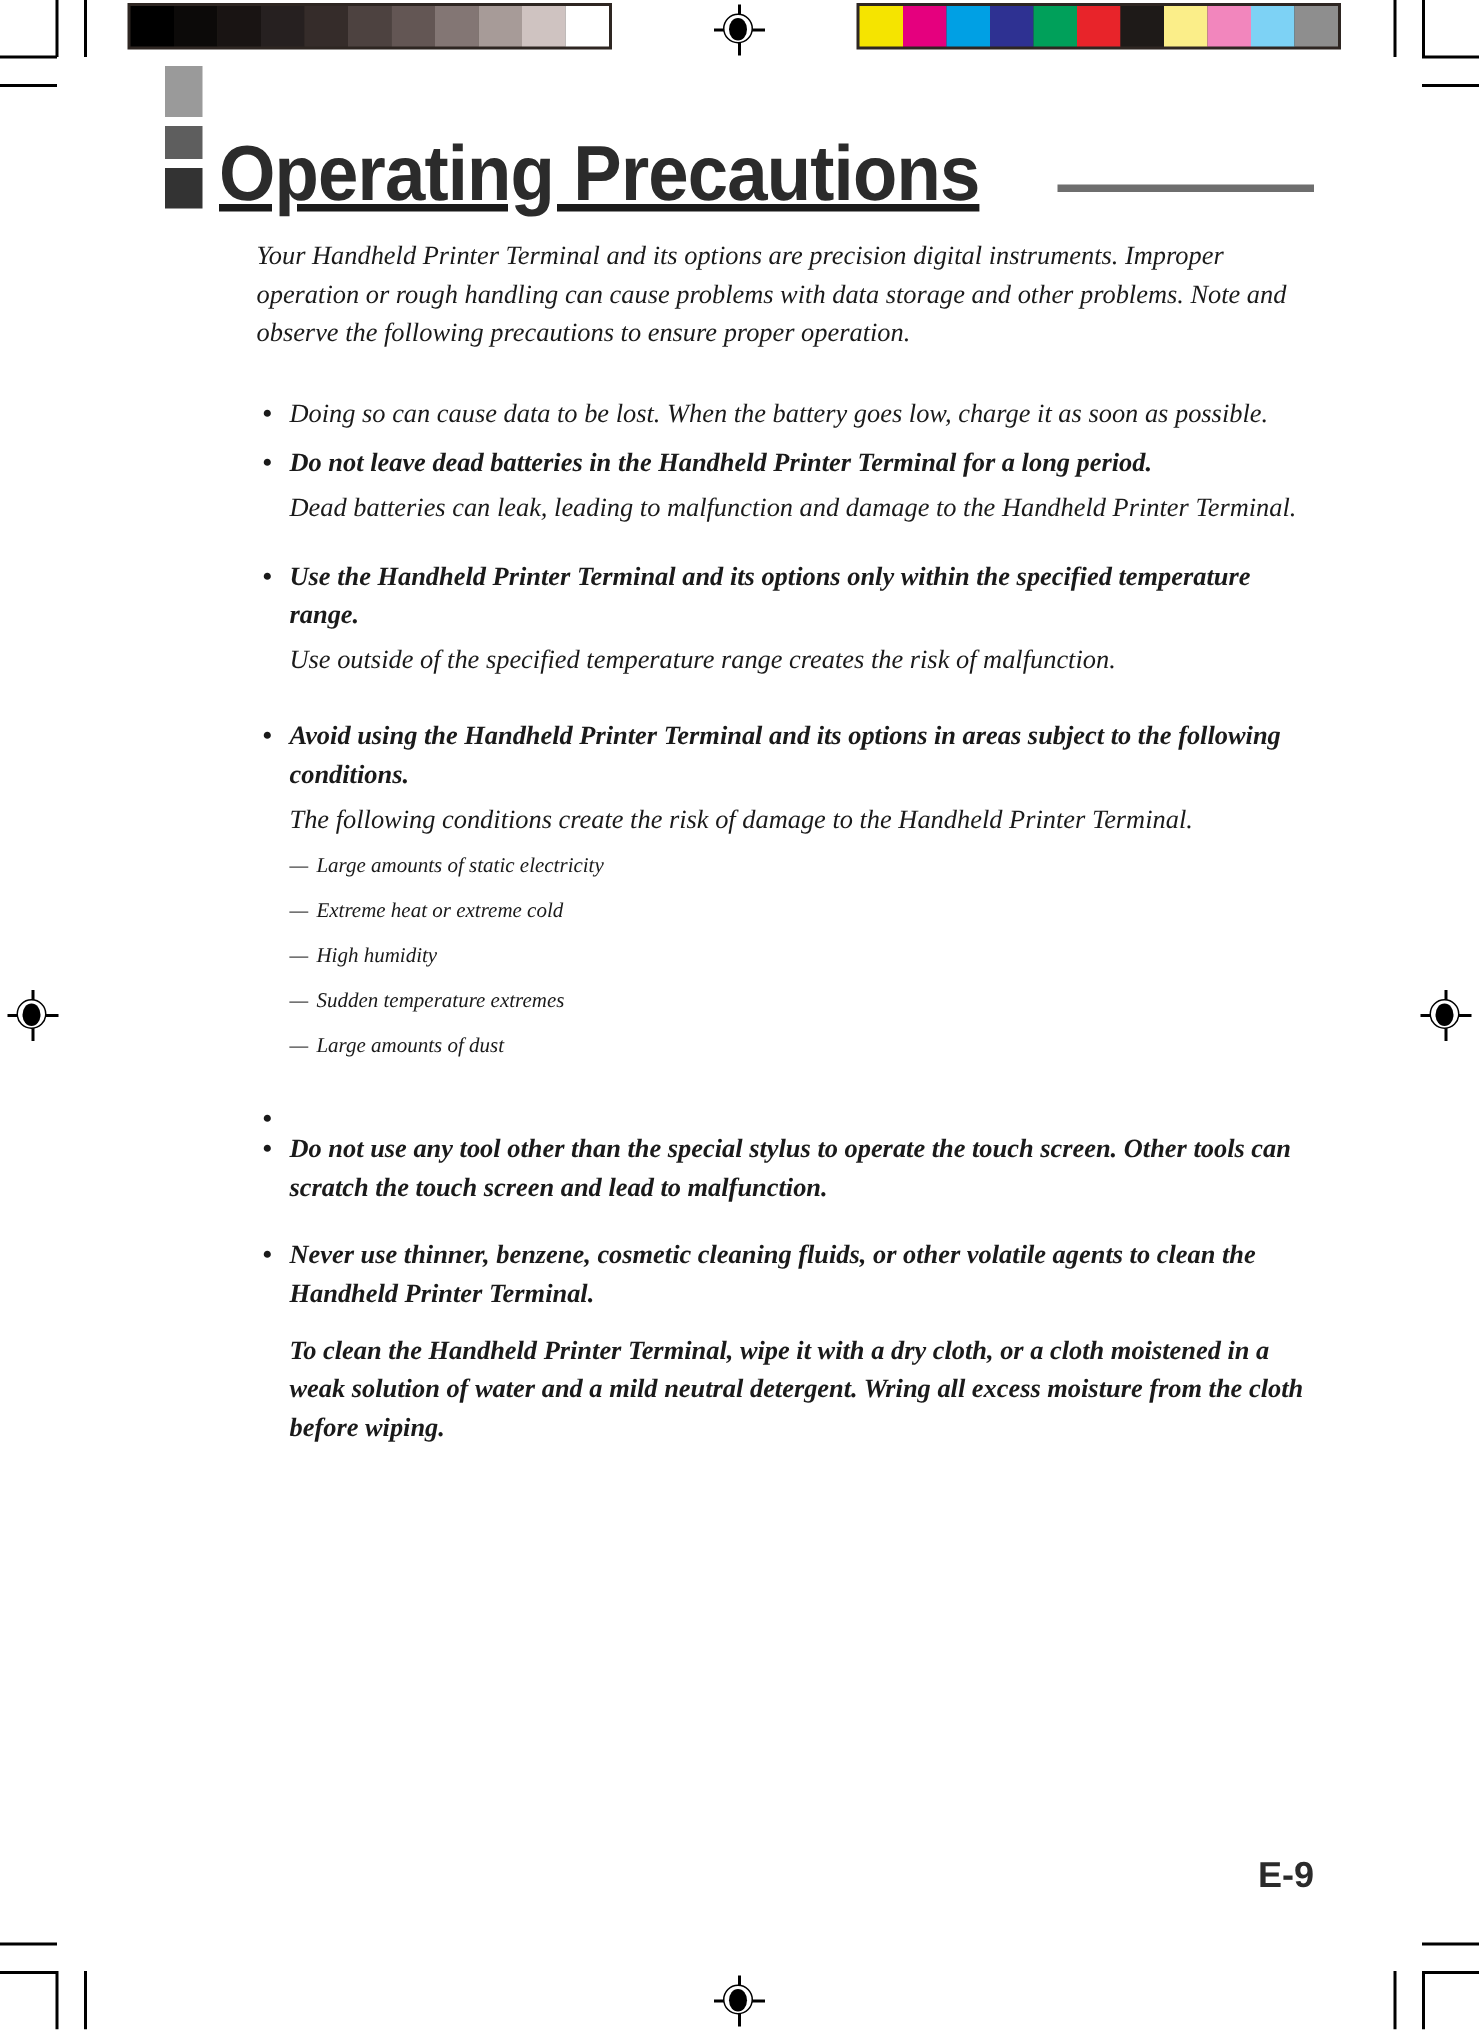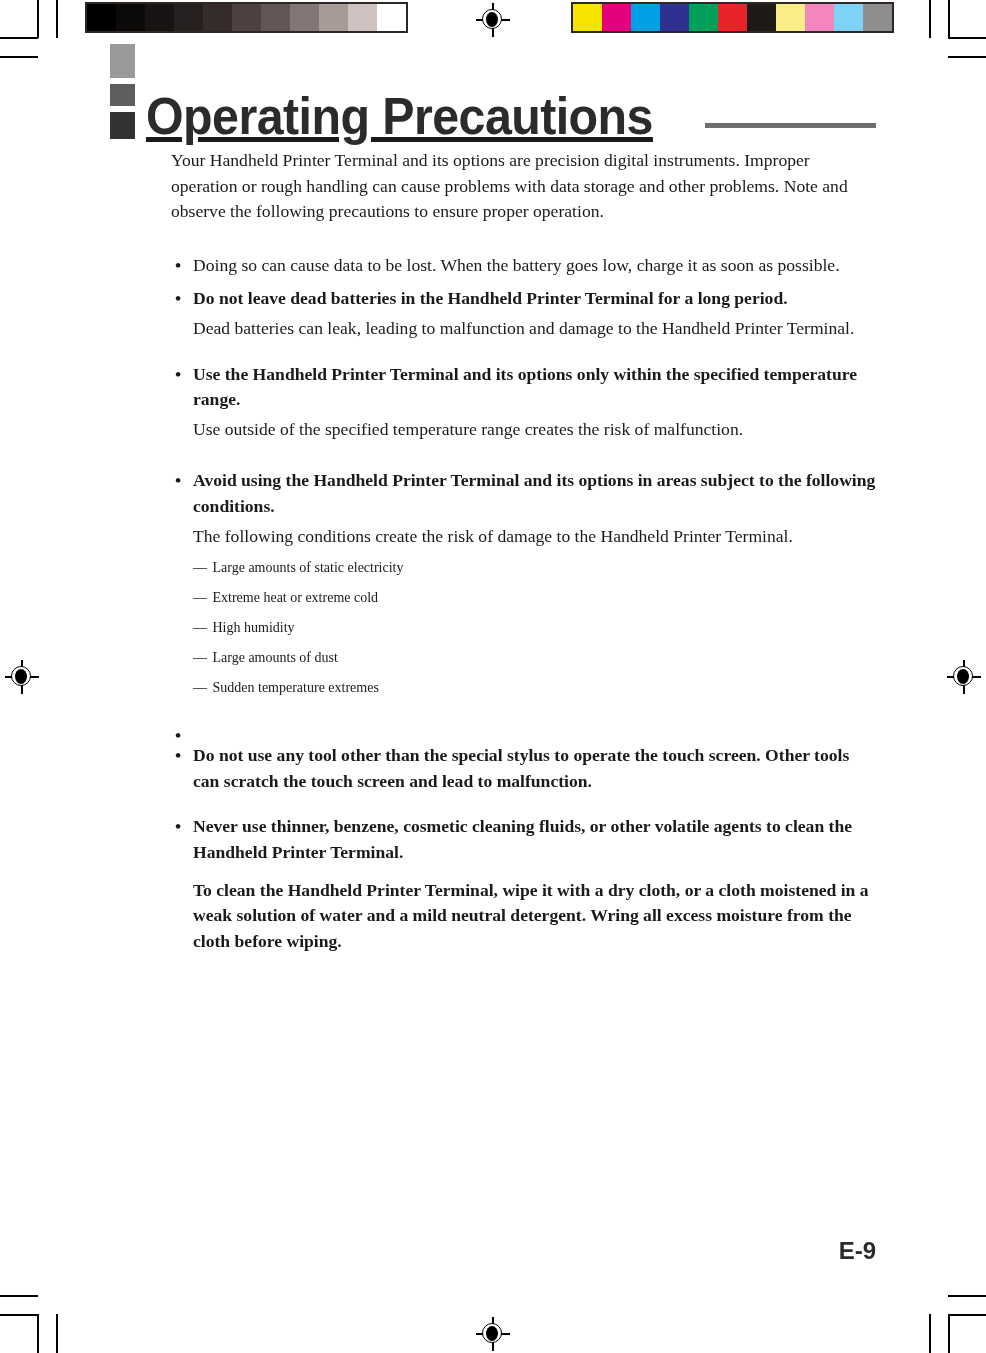--- a/index.html
+++ b/index.html
@@ -104,22 +104,23 @@
     background: #6e6e6e;
     margin-left: 14px;
     margin-bottom: 17px;
     min-width: 20px;
   }
 
   
   .body-col {
     position: absolute;
     left: 171px;
-    top: 148px;
+    top: 158px;
     width: 705px;
+    font-style: italic;
   }
 
   .intro {
     font-size: 17.6px;
     line-height: 25.6px;
     margin: 0 0 28px 0;
     text-align: left;
   }
 
   .bullet {
@@ -300,22 +301,22 @@
           <div class="bullet-body">Use outside of the specified temperature range creates the risk of malfunction.</div>
         </div>
         <div class="gap-lg"></div>
         <div class="bullet">
           <div class="bullet-head"><span class="dot">•</span><span>Avoid using the Handheld Printer Terminal and its options in areas subject to the following conditions.</span></div>
           <div class="bullet-body">The following conditions create the risk of damage to the Handheld Printer Terminal.</div>
           <div class="dash-list">
             <div class="dash-item"><span class="dash">— </span><span>Large amounts of static electricity</span></div>
             <div class="dash-item"><span class="dash">— </span><span>Extreme heat or extreme cold</span></div>
             <div class="dash-item"><span class="dash">— </span><span>High humidity</span></div>
+            <div class="dash-item"><span class="dash">— </span><span>Sudden temperature extremes</span></div>
             <div class="dash-item"><span class="dash">— </span><span>Large amounts of dust</span></div>
-            <div class="dash-item"><span class="dash">— </span><span>Sudden temperature extremes</span></div>
           </div>
         </div>
         <div class="gap-md"></div>
         <div class="bullet">
           <div class="bullet-head"><span class="dot">•</span></div>
         </div>
         <div class="gap-md"></div>
         <div class="bullet">
           <div class="bullet-head"><span class="dot">•</span><span>Do not use any tool other than the special stylus to operate the touch screen. Other tools can scratch the touch screen and lead to malfunction.</span></div>
         </div>

